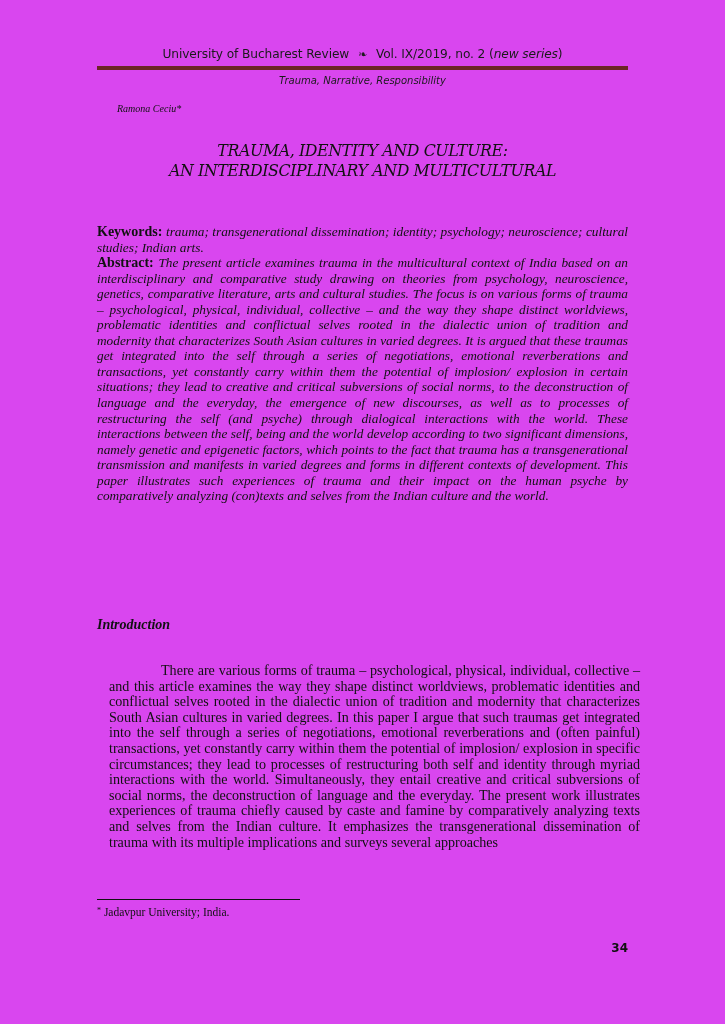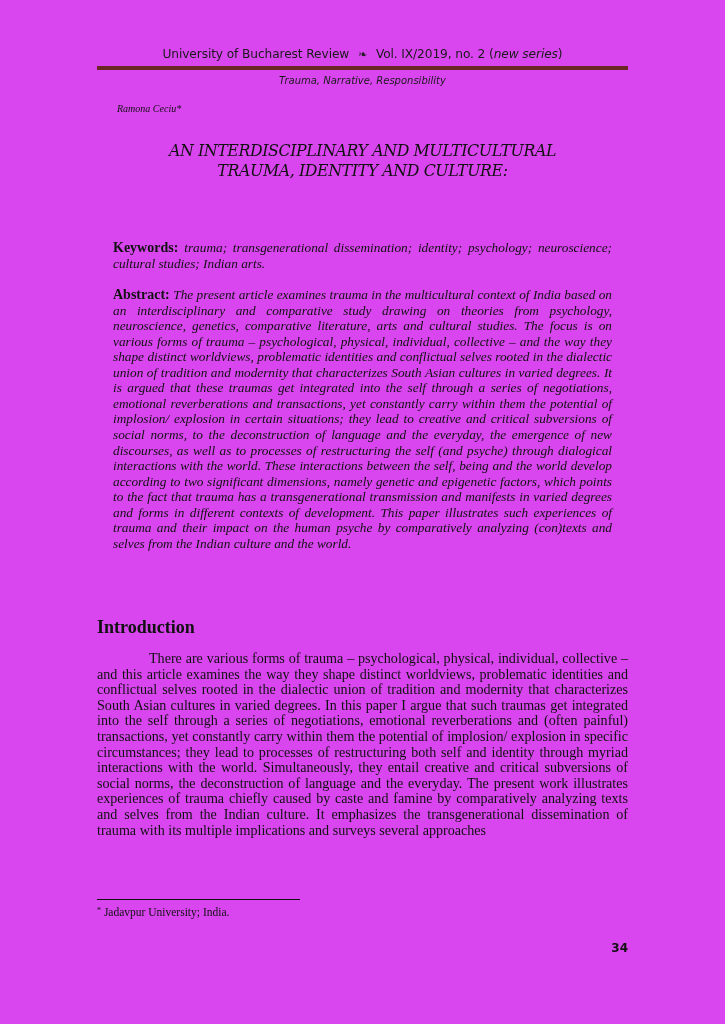--- a/index.html
+++ b/index.html
@@ -30,32 +30,32 @@
     font-family: "DejaVu Serif", serif; font-style: italic; font-size: 15.8px;
     line-height: 19.5px; letter-spacing: -0.4px; color: #111;
   }
   .title div { white-space: nowrap; }
 
   .abstract-block {
     position: absolute; left: 97px; width: 531px; top: 224px;
     font-family: "Liberation Serif", serif; font-size: 13.3px; line-height: 15.55px;
     text-align: justify;
   }
-  .abstract-block p { margin: 16px; }
+  .abstract-block p { margin: 0; }
   .abstract-block .lbl { font-weight: bold; font-style: normal; font-size: 14px; }
   .abstract-block .it { font-style: italic; }
 
   .section-heading {
     position: absolute; left: 97px; top: 617px;
-    font-family: "Liberation Serif", serif; font-weight: bold; font-size: 18px;
+    font-family: "Liberation Serif", serif; font-weight: bold; font-size: 14px; font-style: italic;
   }
   .body-text {
     position: absolute; left: 97px; width: 531px; top: 651px;
     font-family: "Liberation Serif", serif; font-size: 14.1px; line-height: 15.6px;
-    text-align: justify; margin: 0; text-indent: 52px;
+    text-align: justify; margin: 12px; text-indent: 52px;
   }
 
   .footnote-rule {
     position: absolute; left: 97px; width: 203px; top: 899px; height: 1px; background: #111;
   }
   .footnote {
     position: absolute; left: 97px; top: 906px;
     font-family: "Liberation Serif", serif; font-size: 11.5px;
   }
   .footnote sup { font-size: 8px; vertical-align: 3px; }
@@ -73,22 +73,22 @@
     <span>University of Bucharest Review</span>
     <span class="sep">❧</span>
     <span>Vol. IX/2019, no. 2 (</span><em>new series</em><span>)</span>
   </div>
   <div class="head-rule"></div>
   <div class="issue-theme">Trauma, Narrative, Responsibility</div>
 
   <div class="author">Ramona Ceciu*</div>
 
   <div class="title">
+    <div>TRAUMA, IDENTITY AND CULTURE:</div>
     <div>AN INTERDISCIPLINARY AND MULTICULTURAL</div>
-    <div>TRAUMA, IDENTITY AND CULTURE:</div>
   </div>
 
   <div class="abstract-block">
     <p><span class="lbl">Keywords</span><span class="lbl">: </span><span class="it">trauma; transgenerational dissemination; identity; psychology; neuroscience; cultural studies; Indian arts.</span></p>
     <p><span class="lbl">Abstract</span><span class="lbl">: </span><span class="it">The present article examines trauma in the multicultural context of India based on an interdisciplinary and comparative study drawing on theories from psychology, neuroscience, genetics, comparative literature, arts and cultural studies. The focus is on various forms of trauma – psychological, physical, individual, collective – and the way they shape distinct worldviews, problematic identities and conflictual selves rooted in the dialectic union of tradition and modernity that characterizes South Asian cultures in varied degrees. It is argued that these traumas get integrated into the self through a series of negotiations, emotional reverberations and transactions, yet constantly carry within them the potential of implosion/ explosion in certain situations; they lead to creative and critical subversions of social norms, to the deconstruction of language and the everyday, the emergence of new discourses, as well as to processes of restructuring the self (and psyche) through dialogical interactions with the world. These interactions between the self, being and the world develop according to two significant dimensions, namely genetic and epigenetic factors, which points to the fact that trauma has a transgenerational transmission and manifests in varied degrees and forms in different contexts of development. This paper illustrates such experiences of trauma and their impact on the human psyche by comparatively analyzing (con)texts and selves from the Indian culture and the world.</span></p>
   </div>
 
   <div class="section-heading">Introduction</div>
   <p class="body-text">There are various forms of trauma – psychological, physical, individual, collective – and this article examines the way they shape distinct worldviews, problematic identities and conflictual selves rooted in the dialectic union of tradition and modernity that characterizes South Asian cultures in varied degrees. In this paper I argue that such traumas get integrated into the self through a series of negotiations, emotional reverberations and (often painful) transactions, yet constantly carry within them the potential of implosion/ explosion in specific circumstances; they lead to processes of restructuring both self and identity through myriad interactions with the world. Simultaneously, they entail creative and critical subversions of social norms, the deconstruction of language and the everyday. The present work illustrates experiences of trauma chiefly caused by caste and famine by comparatively analyzing texts and selves from the Indian culture. It emphasizes the transgenerational dissemination of trauma with its multiple implications and surveys several approaches</p>
 

